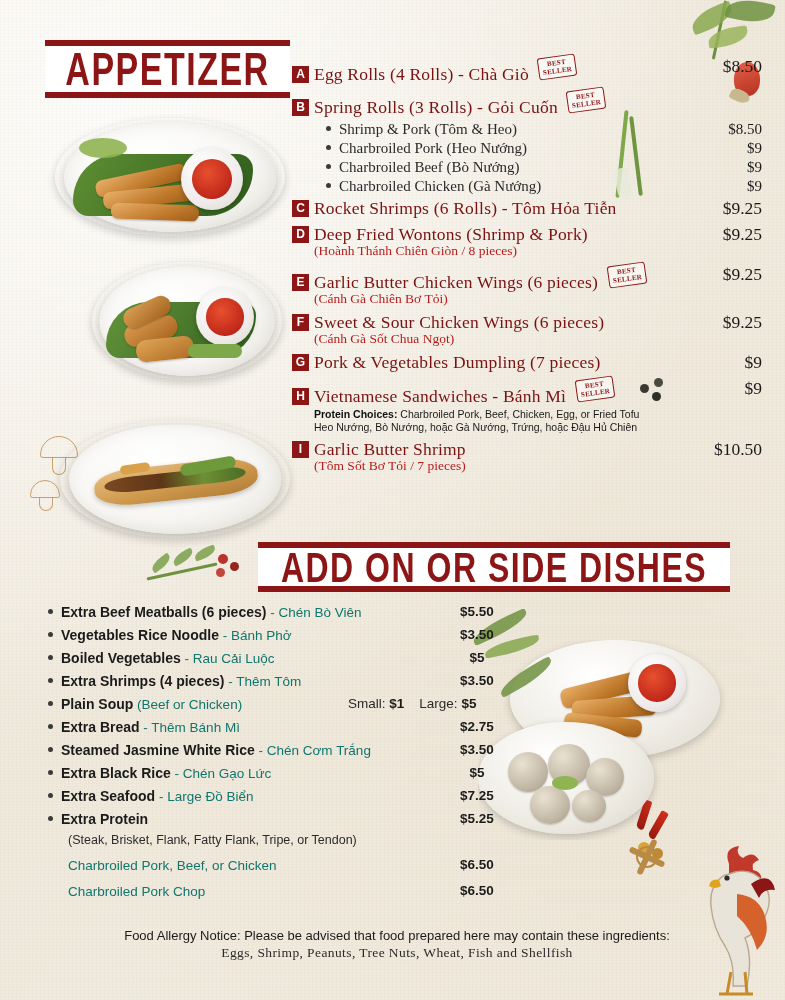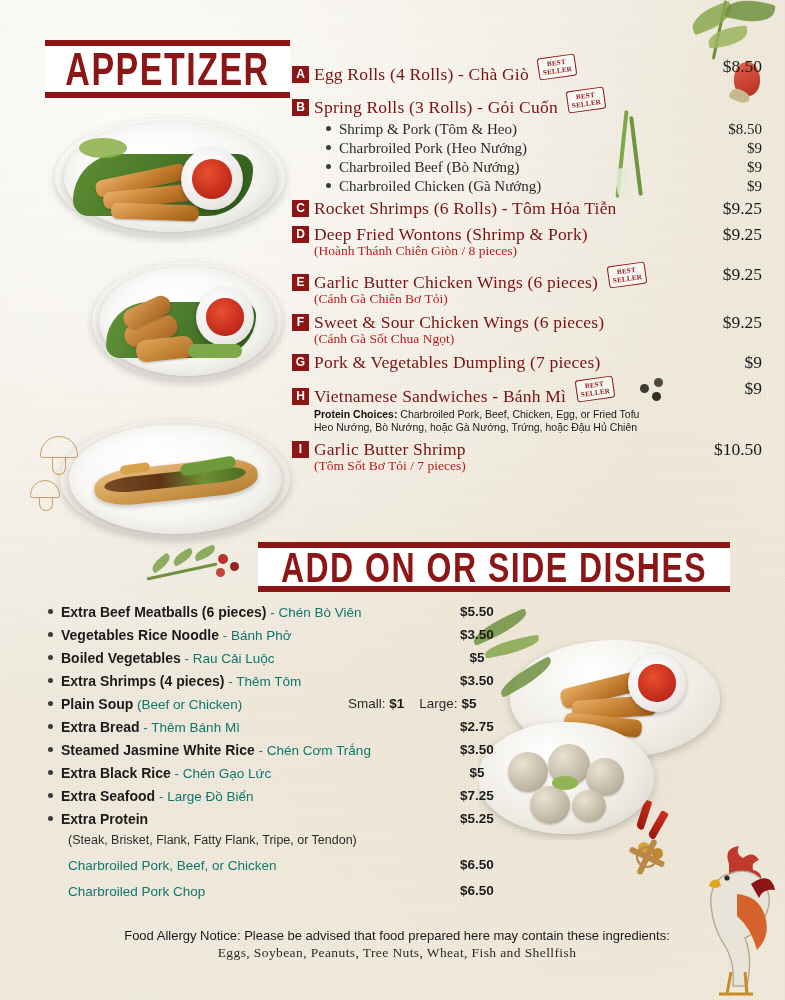--- a/index.html
+++ b/index.html
@@ -432,14 +432,14 @@
     <span class="addon-price" style="left:378px;">$6.50</span>
   </div>
   <div class="addon-indent" style="margin-top:3px;">
     <span class="addon-alt">Charbroiled Pork Chop</span>
     <span class="addon-price" style="left:378px;">$6.50</span>
   </div>
 </div>
 
 <div id="allergy">
   <div class="line1">Food Allergy Notice: Please be advised that food prepared here may contain these ingredients:</div>
-  <div class="line2">Eggs, Soybean, Peanuts, Tree Nuts, Wheat, Fish and Shellfish</div>
+  <div class="line2">Eggs, Shrimp, Peanuts, Tree Nuts, Wheat, Fish and Shellfish</div>
 </div>
 
 </body></html>

